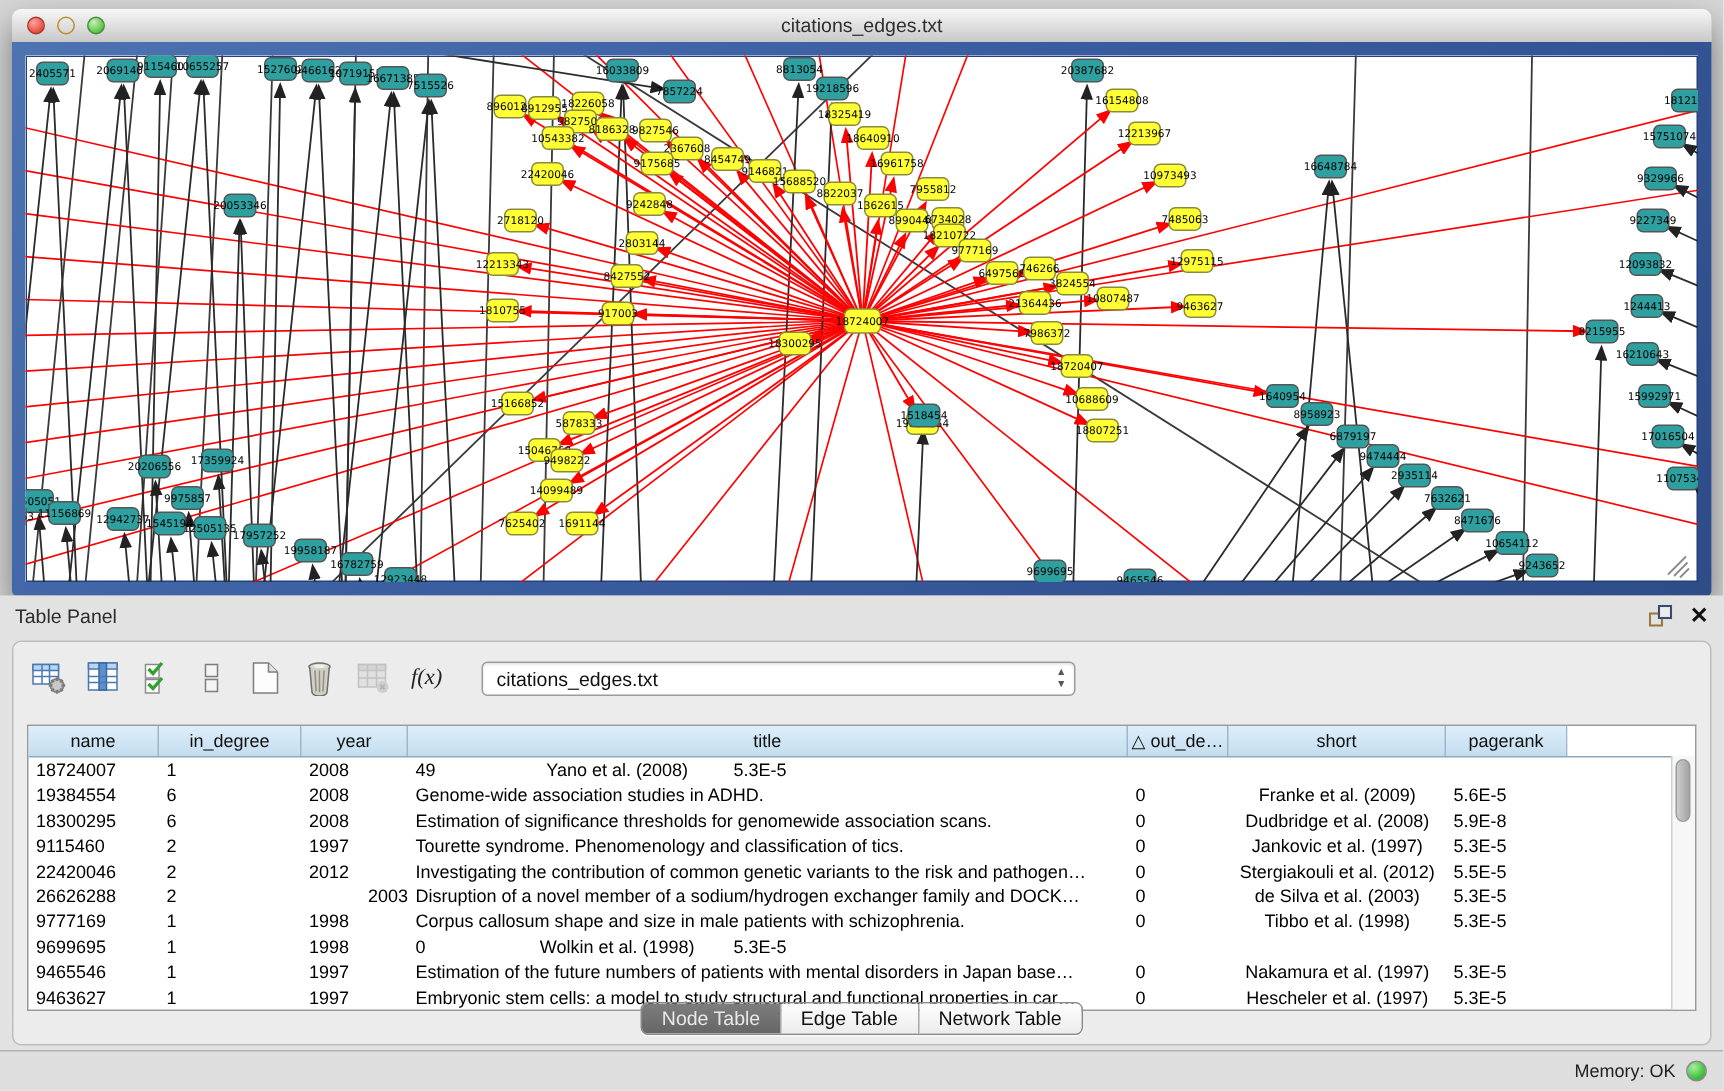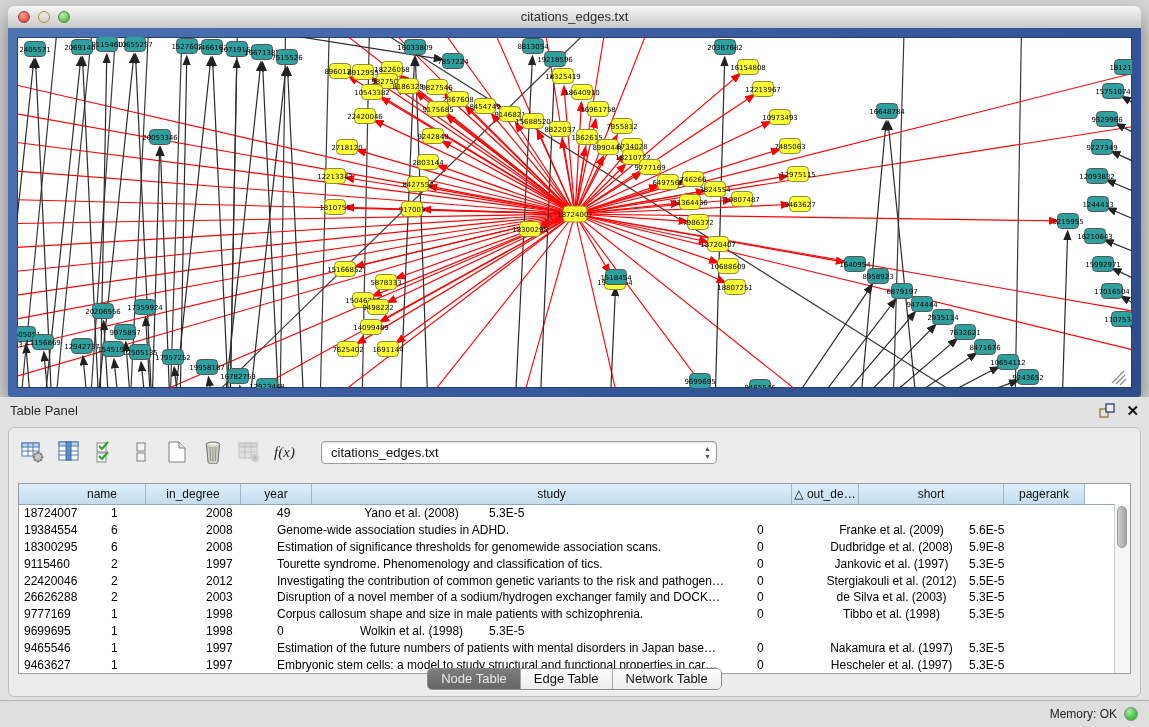--- a/index.html
+++ b/index.html
@@ -36,21 +36,21 @@
   .icon-btn{width:27px;height:27px;display:flex;align-items:center;justify-content:center;}
   .fx-label{font-size:15px;font-style:italic;font-family:"Liberation Serif",serif;color:#222;}
   .dropdown{position:relative;width:396px;height:23px;margin-left:14px;background:#fff;
     border:1px solid #9c9c9c;border-radius:4px;box-shadow:inset 0 1px 2px rgba(0,0,0,.12);
     font-size:13px;display:flex;align-items:center;padding-left:9px;box-sizing:border-box;color:#111;}
   .stepper{position:absolute;right:5px;top:3px;display:flex;flex-direction:column;line-height:8px;
     font-size:7px;color:#555;text-align:center;}
   .table-wrap{position:absolute;left:9px;right:9px;top:55px;height:189px;background:#fff;
     border:1px solid #9a9a9a;overflow:hidden;}
   .header-row{display:flex;height:20px;background:linear-gradient(#ddeefb,#c3ddee);
-    border-bottom:1px solid #8fa8bc;font-size:12px;color:#111;padding-left:40px;}
+    border-bottom:1px solid #8fa8bc;font-size:12px;color:#111;}
   .hcell{box-sizing:border-box;border-right:1px solid #9fb6c9;display:flex;align-items:center;
     justify-content:center;white-space:nowrap;overflow:hidden;}
   .hfill{flex:1;background:#fff;}
   .trow{display:flex;height:16.8px;font-size:12px;color:#000;align-items:center;}
   .tcell{box-sizing:border-box;padding-left:5px;white-space:nowrap;overflow:hidden;}
   .tcell.center{padding-left:0;text-align:center;}
   .vscroll{position:absolute;right:0;top:20px;bottom:0;width:15px;background:#f7f7f7;border-left:1px solid #cfcfcf;}
   .vthumb{position:absolute;left:2px;top:2px;width:10px;height:42px;border-radius:6px;
     background:linear-gradient(90deg,#cdcdcd,#a3a3a3);border:1px solid #9b9b9b;box-sizing:border-box;}
   .tabs-row{position:absolute;left:0;right:0;bottom:6px;text-align:center;}
@@ -790,21 +790,21 @@
               <span>▼</span>
             </span>
         </div>
       </div>
 
       <div class="table-wrap">
         <div class="header-row" id="tbl-head">
             <div class="hcell" style="width: 87px;">name</div>
             <div class="hcell" style="width: 95px;">in_degree</div>
             <div class="hcell" style="width: 71px;">year</div>
-            <div class="hcell" style="width: 480px;">study</div>
+            <div class="hcell" style="width: 480px;">title</div>
             <div class="hcell" style="width: 67px;">△ out_de…</div>
             <div class="hcell" style="width: 145px;">short</div>
             <div class="hcell" style="width: 81px;">pagerank</div>
             <div class="hfill"></div>
           </div>
         <div id="tbl-body">
             <div class="trow">
               <div class="tcell" style="width: 87px;">18724007</div>
               <div class="tcell" style="width: 95px;">1</div>
               <div class="tcell" style="width: 71px;">2008</div>
@@ -844,21 +844,21 @@
               <div class="tcell" style="width: 95px;">2</div>
               <div class="tcell" style="width: 71px;">2012</div>
               <div class="tcell" style="width: 480px;">Investigating the contribution of common genetic variants to the risk and pathogen…</div>
               <div class="tcell" style="width: 67px;">0</div>
               <div class="tcell center" style="width: 145px;">Stergiakouli et al. (2012)</div>
               <div class="tcell" style="width: 81px;">5.5E-5</div>
             </div>
             <div class="trow">
               <div class="tcell" style="width: 87px;">26626288</div>
               <div class="tcell" style="width: 95px;">2</div>
-              <div class="tcell" style="width: 71px;">2003</div>
+              <div class="tcell" style="width: 71px; text-align: right;">2003</div>
               <div class="tcell" style="width: 480px;">Disruption of a novel member of a sodium/hydrogen exchanger family and DOCK…</div>
               <div class="tcell" style="width: 67px;">0</div>
               <div class="tcell center" style="width: 145px;">de Silva et al. (2003)</div>
               <div class="tcell" style="width: 81px;">5.3E-5</div>
             </div>
             <div class="trow">
               <div class="tcell" style="width: 87px;">9777169</div>
               <div class="tcell" style="width: 95px;">1</div>
               <div class="tcell" style="width: 71px;">1998</div>
               <div class="tcell" style="width: 480px;">Corpus callosum shape and size in male patients with schizophrenia.</div>

